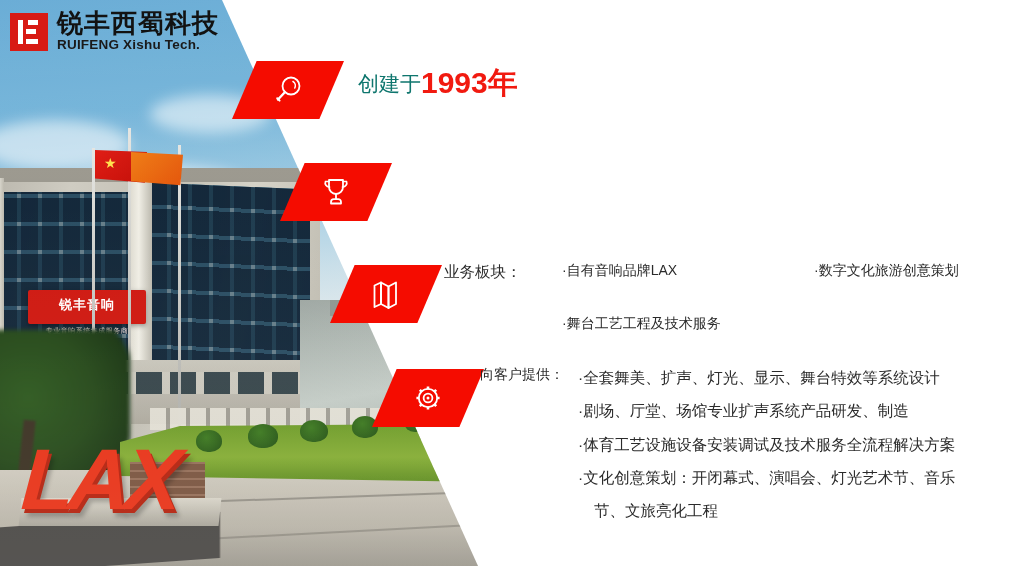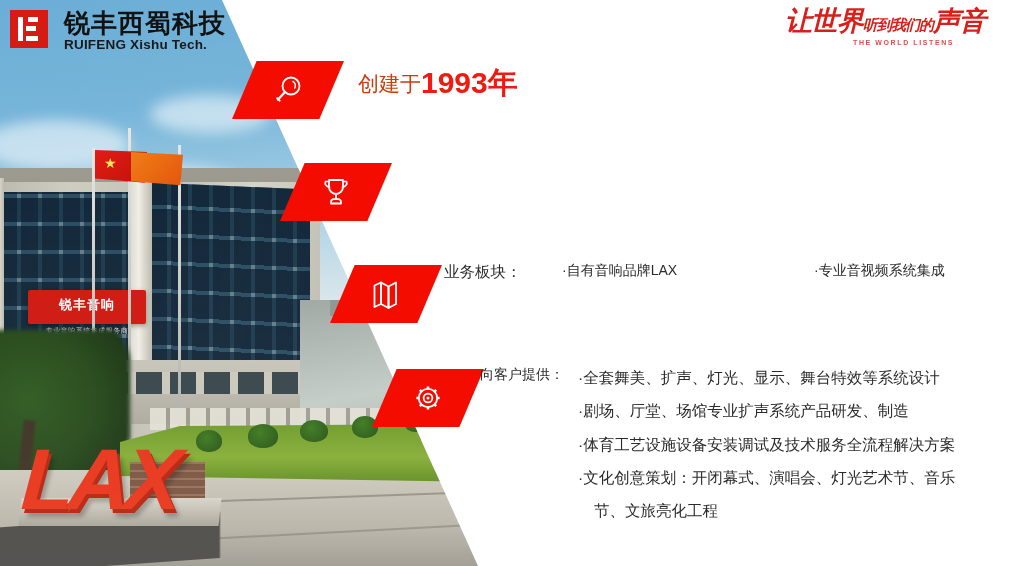--- a/index.html
+++ b/index.html
@@ -183,21 +183,21 @@
     color:#f3dfdc;font-size:7px;letter-spacing:.5px;
   }
   .photo-haze{
     position:absolute;left:0;top:0;width:500px;height:566px;
     background:linear-gradient(180deg,rgba(255,255,255,.05),rgba(255,255,255,0) 35%,rgba(255,255,255,.06));
     pointer-events:none;
   }
 
   
   .brand{
-    position:absolute;left:10px;top:10px;display:flex;gap:16px;
+    position:absolute;left:10px;top:10px;display:flex;align-items:center;gap:9px;
   }
   .brand-mark{
     width:38px;height:38px;background:#d81a14;position:relative;flex:0 0 auto;
   }
   .brand-mark svg{position:absolute;left:5px;top:5px;}
   .brand-text{display:flex;flex-direction:column;justify-content:center;}
   .brand-cn{
     font-size:26px;font-weight:bold;color:#121212;letter-spacing:1px;line-height:1.05;
   }
   .brand-en{
@@ -241,21 +241,21 @@
   #badge1{left:232px;top:61px;width:112px;height:58px;}
   #badge2{left:280px;top:163px;width:112px;height:58px;}
   #badge3{left:330px;top:265px;width:112px;height:58px;}
   #badge4{left:372px;top:369px;width:112px;height:58px;}
 
   
   .row{position:absolute;color:#2b2b2b;}
 
   
   #row1{left:358px;top:64px;font-size:25px;line-height:1.25;white-space:nowrap;}
-  #row1 .lead{color:#c2410c;font-size:21px;vertical-align:2px;}
+  #row1 .lead{color:#0f766e;font-size:21px;vertical-align:2px;}
   #row1 .year{color:#f11a10;font-weight:bold;font-size:30px;}
 
   
   #row2{left:398px;top:170px;width:600px;font-size:16.5px;line-height:1.95;color:#2e2e2e;}
   #row2 .hl{color:#f4201a;font-weight:bold;font-size:19px;}
 
   
   #row3{left:444px;top:262px;width:560px;font-size:15.5px;color:#2b2b2b;}
   .r3grid{display:grid;grid-template-columns:86px 220px auto;row-gap:12px;align-items:start;gap:32px;}
   .r3label{font-size:15.5px;color:#2b2b2b;white-space:nowrap;}
@@ -337,26 +337,20 @@
         <path d="M11 21 h12 v5 h-12 z" fill="#ffffff"></path>
         <path d="M8 2 h5 v5 h-5 z" fill="#d81a14"></path>
       </svg>
     </div>
     <div class="brand-text">
       <div class="brand-cn">锐丰西蜀科技</div>
       <div class="brand-en">RUIFENG Xishu Tech.</div>
     </div>
   </div>
 
-  <div class="calli">
-    <div class="calli-main">
-      <span>让世界</span><span class="calli-small" style="position:static;">听到我们的</span><span>声音</span>
-    </div>
-    <div class="calli-en">THE WORLD LISTENS</div>
-  </div>
 
   <div class="badge" id="badge1">
     <svg width="34" height="34" viewBox="0 0 34 34">
       <circle cx="20" cy="13" r="8.5" fill="none" stroke="#ffffff" stroke-width="1.8"></circle>
       <path d="M22 8.5 a5 5 0 0 1 1.8 6.5" fill="none" stroke="#ffffff" stroke-width="1.6" stroke-linecap="round"></path>
       <line x1="13.8" y1="19.2" x2="7" y2="26.5" stroke="#ffffff" stroke-width="2.4" stroke-linecap="round"></line>
       <line x1="6.2" y1="25.2" x2="8.6" y2="27.6" stroke="#ffffff" stroke-width="2" stroke-linecap="round"></line>
     </svg>
   </div>
 
@@ -400,22 +394,23 @@
 
   <div class="row" id="row1">
     <span class="lead">创建于</span><span class="year">1993年</span>
   </div>
 
 
   <div class="row" id="row3">
     <div class="r3grid">
       <div class="r3label">业务板块：</div>
       <div class="r3cell">·自有音响品牌LAX</div>
-      <div class="r3cell">·专业音视频系统集成</div>
+      <div class="r3cell">·数字文化旅游创意策划</div>
       <div class="r3label"></div>
+      <div class="r3cell">·舞台工艺工程及技术服务</div>
     </div>
   </div>
 
   <div class="row" id="row4">
     <div class="r4grid">
       <div class="r4label">向客户提供：</div>
       <div class="r4list">
         <div class="r4item">·全套舞美、扩声、灯光、显示、舞台特效等系统设计</div>
         <div class="r4item">·剧场、厅堂、场馆专业扩声系统产品研发、制造</div>
         <div class="r4item">·体育工艺设施设备安装调试及技术服务全流程解决方案</div>

